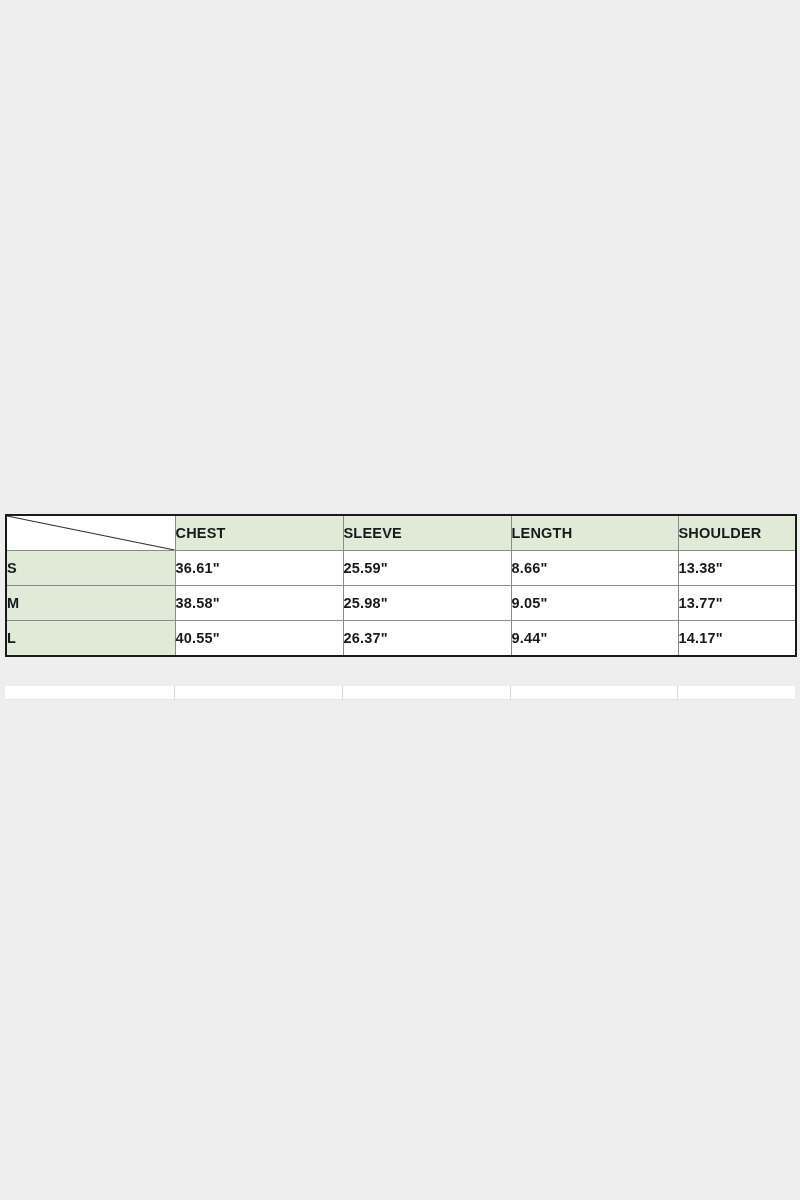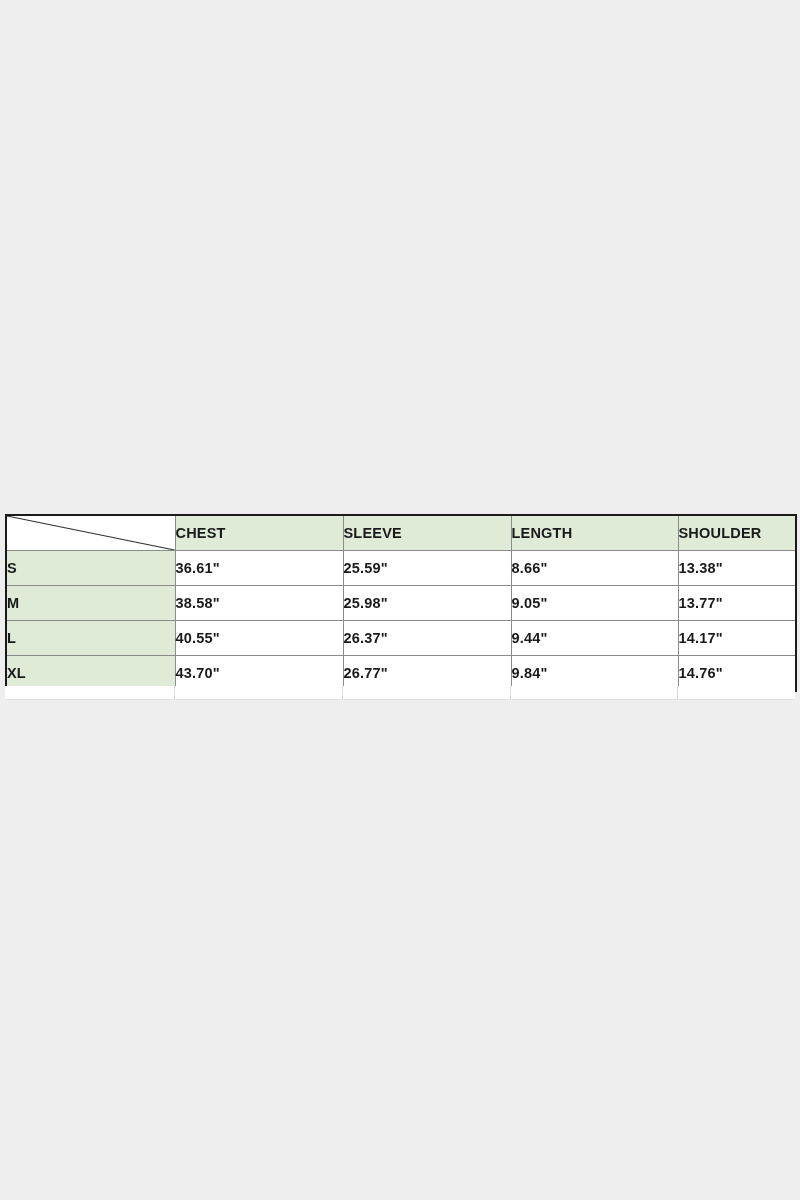--- a/index.html
+++ b/index.html
@@ -149,27 +149,20 @@
         <td class="value-cell">9.05"</td>
         <td class="value-cell">13.77"</td>
       </tr>
       <tr>
         <td class="row-head">L</td>
         <td class="value-cell">40.55"</td>
         <td class="value-cell">26.37"</td>
         <td class="value-cell">9.44"</td>
         <td class="value-cell">14.17"</td>
       </tr>
-      <tr>
-        <td class="row-head">XL</td>
-        <td class="value-cell">43.70"</td>
-        <td class="value-cell">26.77"</td>
-        <td class="value-cell">9.84"</td>
-        <td class="value-cell">14.76"</td>
-      </tr>
     </tbody>
   </table>
 </div>
 
 <div id="ghost-row">
   <div class="ghost-cell" style="left:0;width:169px;"></div>
   <div class="ghost-cell" style="left:169px;width:168px;"></div>
   <div class="ghost-cell" style="left:337px;width:168px;"></div>
   <div class="ghost-cell" style="left:505px;width:167px;"></div>
   <div class="ghost-cell" style="left:672px;width:118px;border-right:none;"></div>

